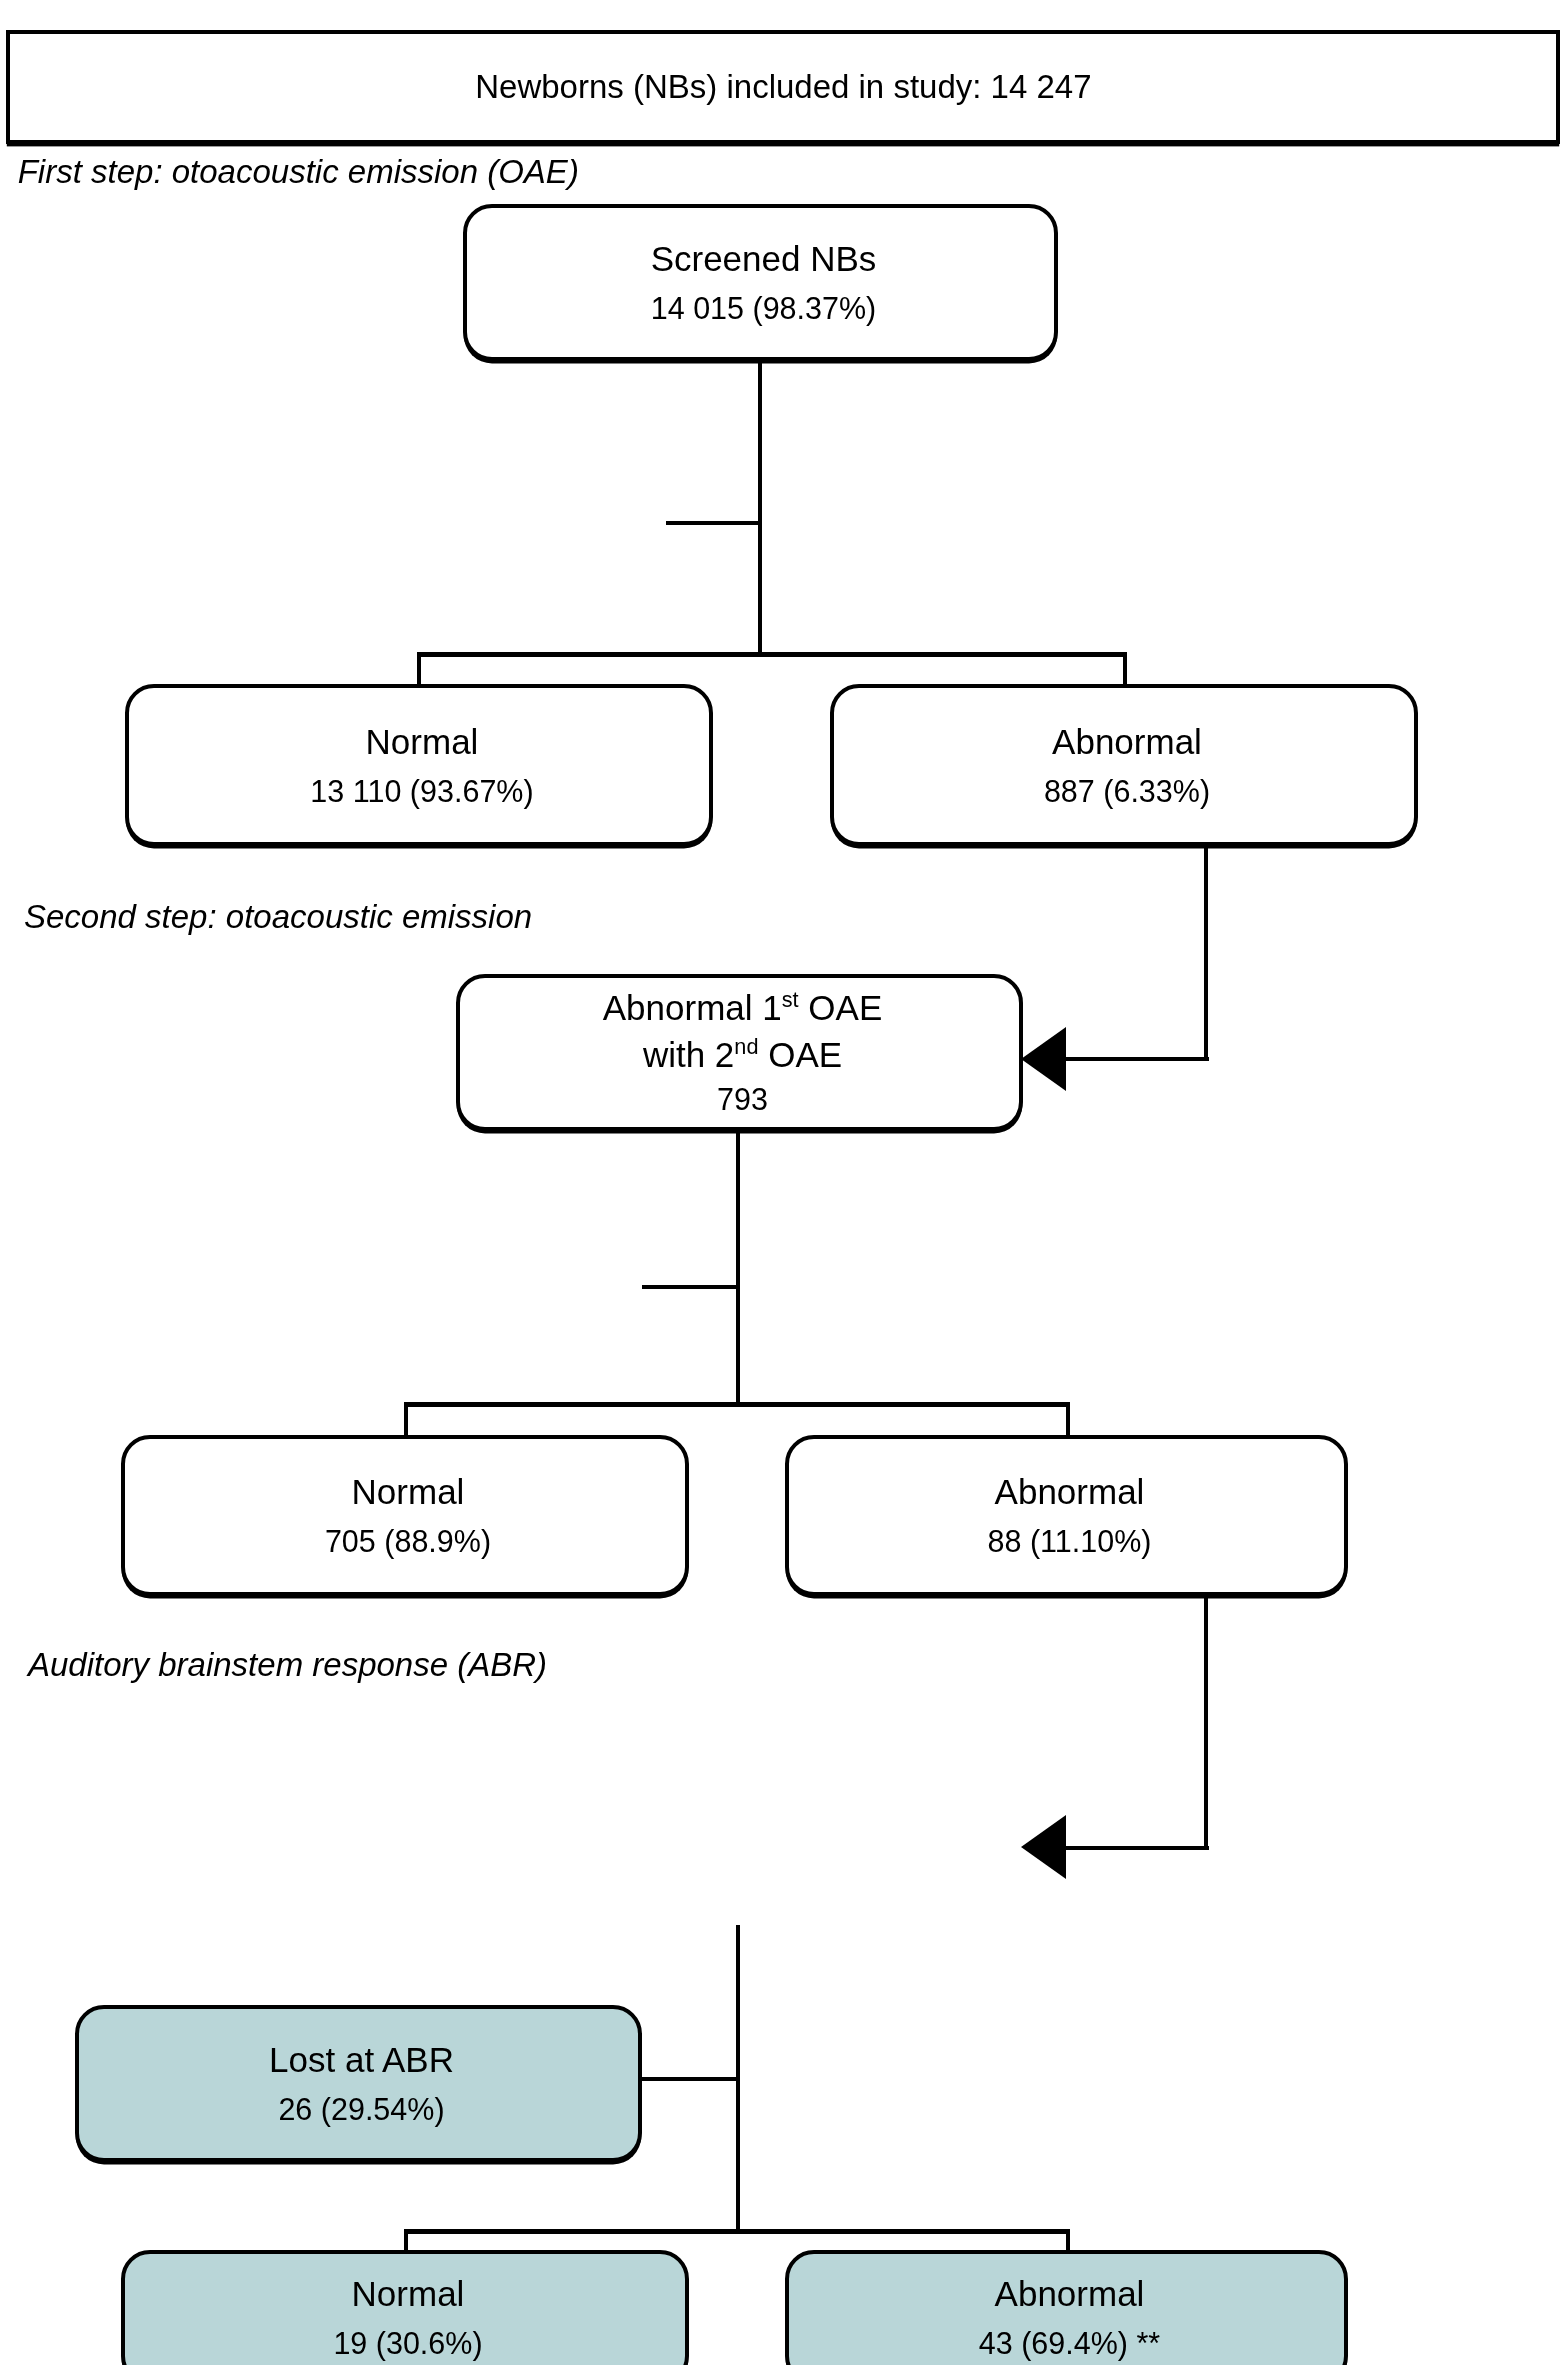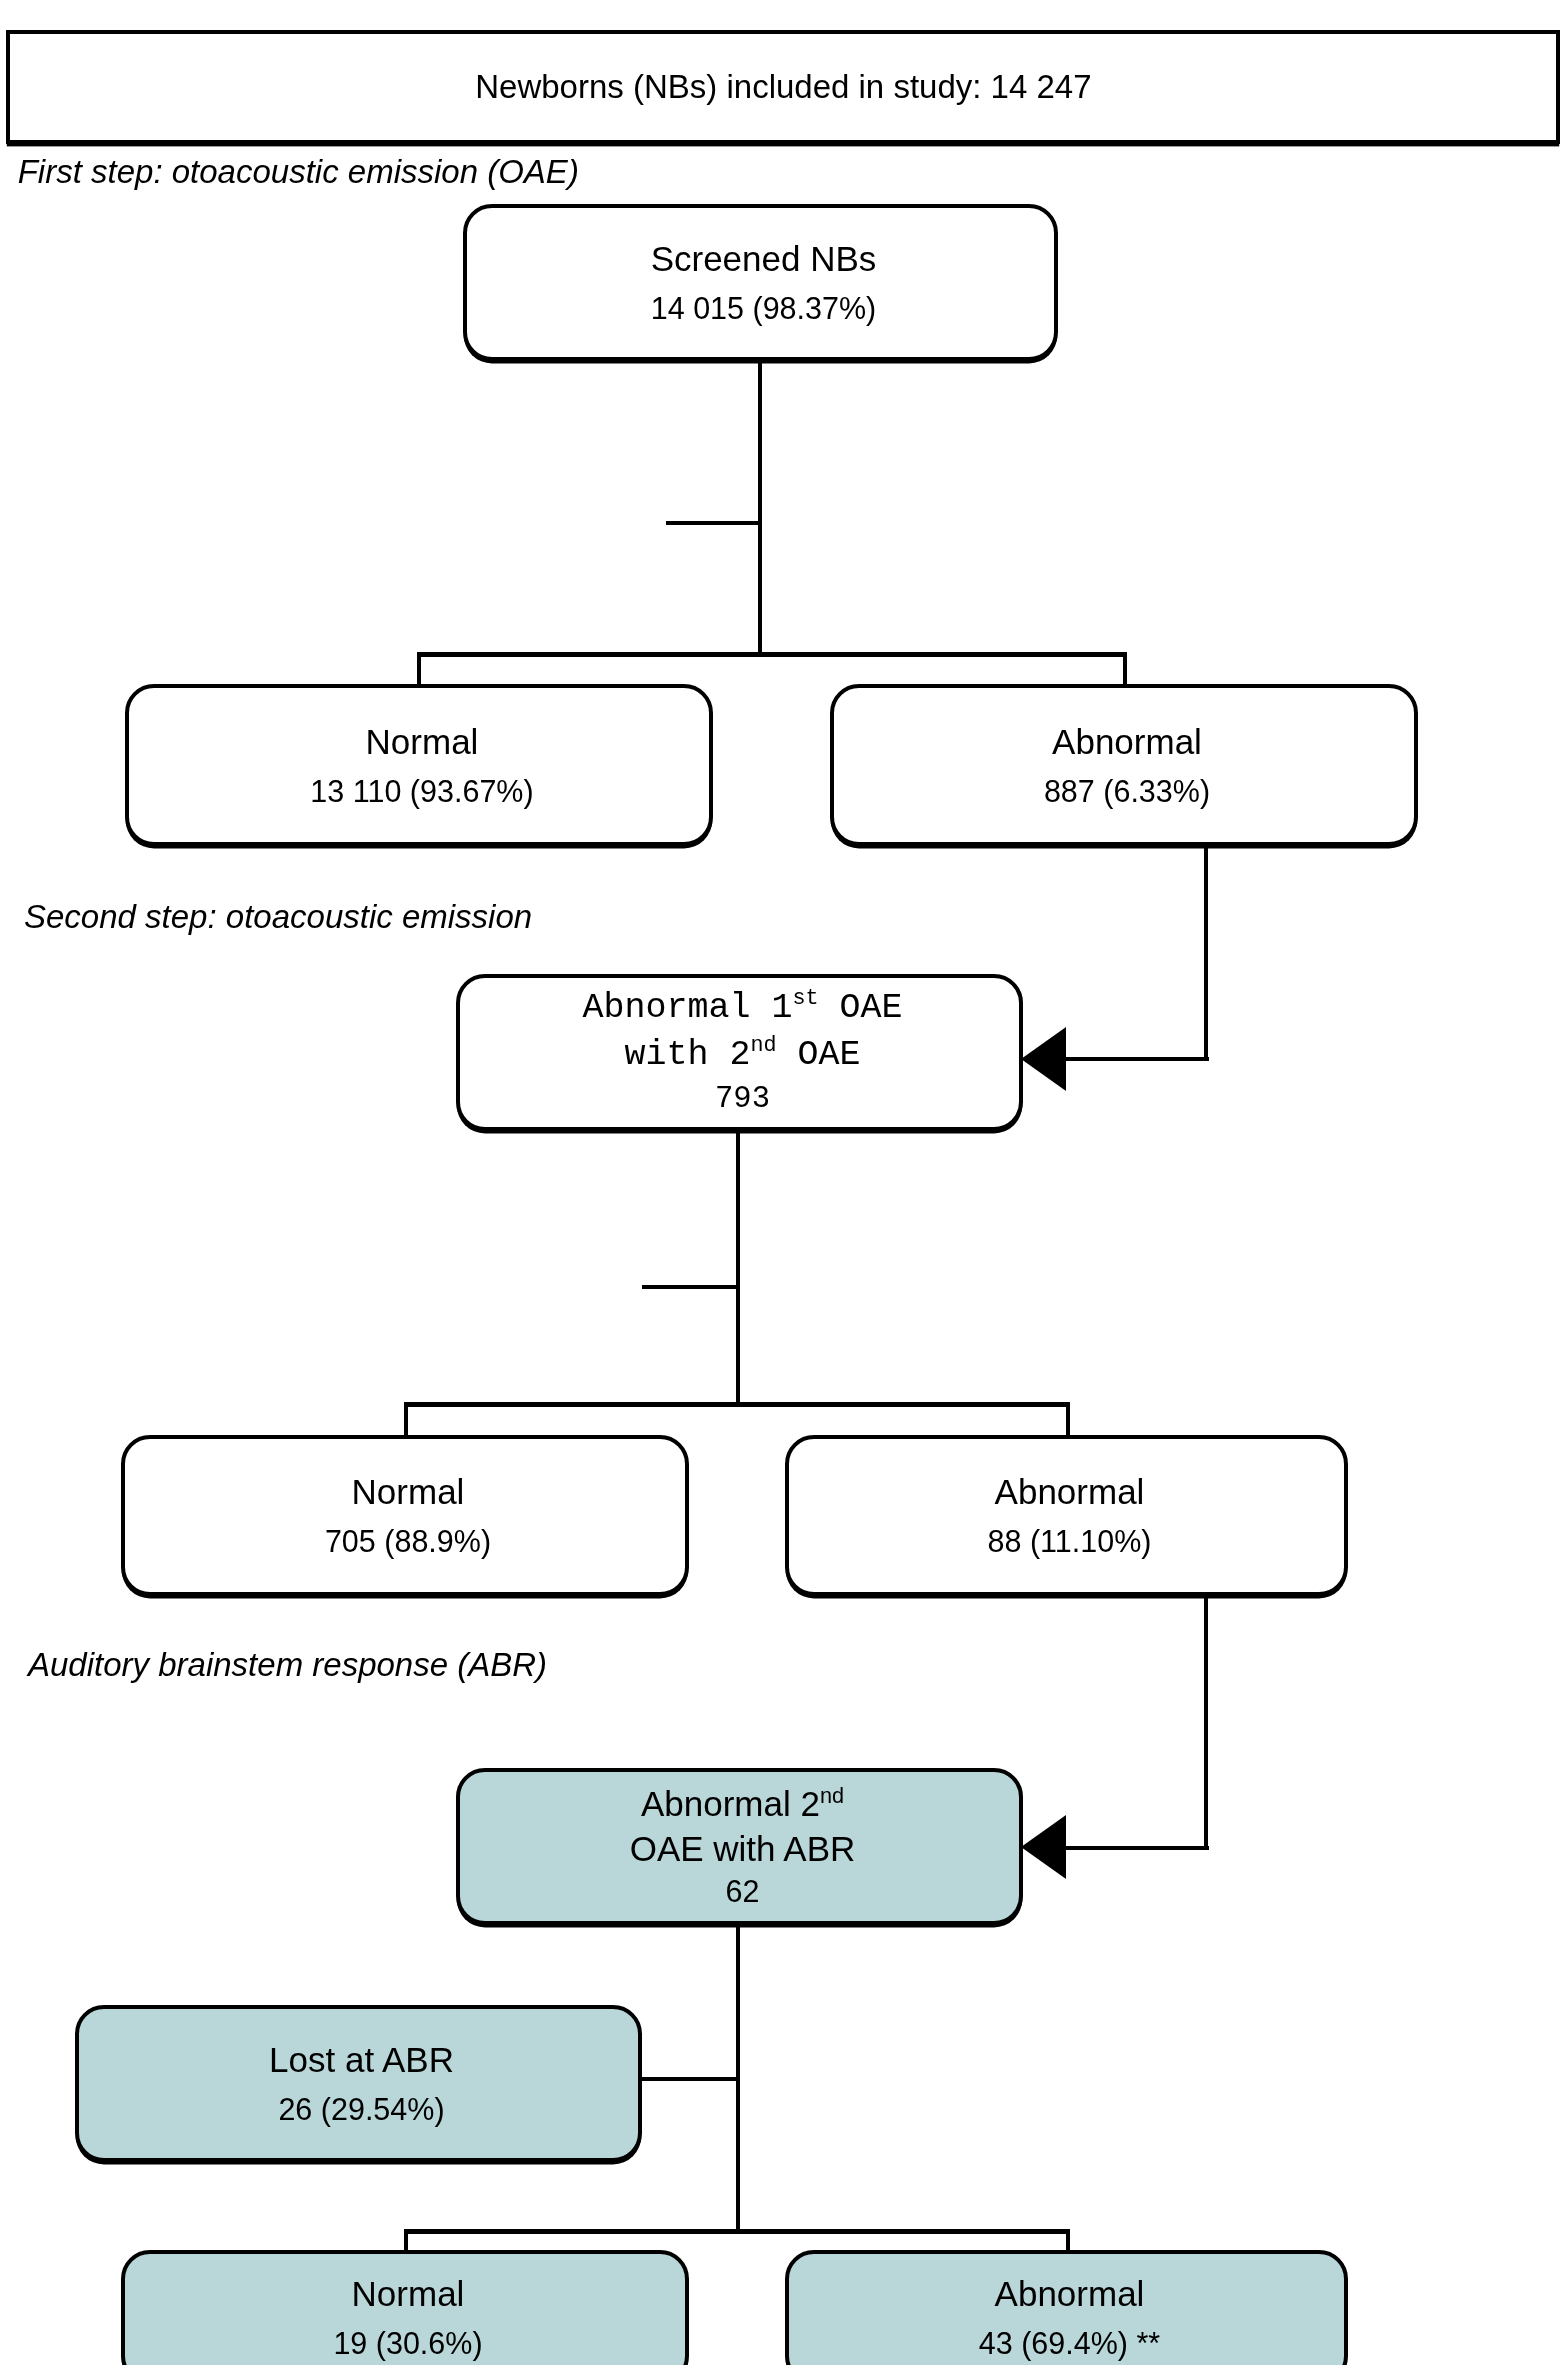--- a/index.html
+++ b/index.html
@@ -103,21 +103,21 @@
     <div class="box-title">Abnormal</div>
     <div class="box-value">887 (6.33%)</div>
   </div>
 
   <div class="section-label" style="left:24px; top:872px;">Second step: otoacoustic emission</div>
 
   <div class="line" style="left:1204px; top:820px; width:4px; height:213px;"></div>
   <div class="line" style="left:1060px; top:1031px; width:149px; height:4px;"></div>
   <div class="arrowhead" style="left:1021px; top:1001px;"></div>
 
-  <div class="flowbox" style="left: 456px; top: 948px; width: 567px; height: 157px; gap: 4.8px; background-color: rgb(255, 255, 255); font-family: Liberation Mono, monospace;">
+  <div class="flowbox" style="left: 456px; top: 948px; width: 567px; height: 157px; gap: 4.8px; background-color: rgb(255, 255, 255);">
     <div class="box-title"><span>Abnormal 1</span><sup>st</sup><span> OAE</span></div>
     <div class="box-title"><span>with 2</span><sup>nd</sup><span> OAE</span></div>
     <div class="box-value">793</div>
   </div>
 
   <div class="line" style="left:736px; top:1105px; width:4px; height:275px;"></div>
 
 
   <div class="line" style="left:642px; top:1259px; width:94px; height:4px;"></div>
 
@@ -134,25 +134,20 @@
     <div class="box-title">Abnormal</div>
     <div class="box-value">88 (11.10%)</div>
   </div>
 
   <div class="section-label" style="left:28px; top:1620px;">Auditory brainstem response (ABR)</div>
 
   <div class="line" style="left:1204px; top:1571px; width:4px; height:253px;"></div>
   <div class="line" style="left:1060px; top:1820px; width:149px; height:4px;"></div>
   <div class="arrowhead" style="left:1021px; top:1789px;"></div>
 
-  <div class="flowbox" style="left: 456px; top: 1742px; width: 567px; height: 157px; gap: 3.2px; background-color: rgb(185, 214, 216);">
-    <div class="box-title"><span>Abnormal 2</span><sup>nd</sup></div>
-    <div class="box-title">OAE with ABR</div>
-    <div class="box-value">62</div>
-  </div>
 
   <div class="line" style="left:736px; top:1899px; width:4px; height:308px;"></div>
 
   <div class="flowbox" style="left: 75px; top: 1979px; width: 567px; height: 157px; background-color: rgb(185, 214, 216);">
     <div class="box-title">Lost at ABR</div>
     <div class="box-value">26 (29.54%)</div>
   </div>
 
   <div class="line" style="left:642px; top:2051px; width:94px; height:4px;"></div>
 

